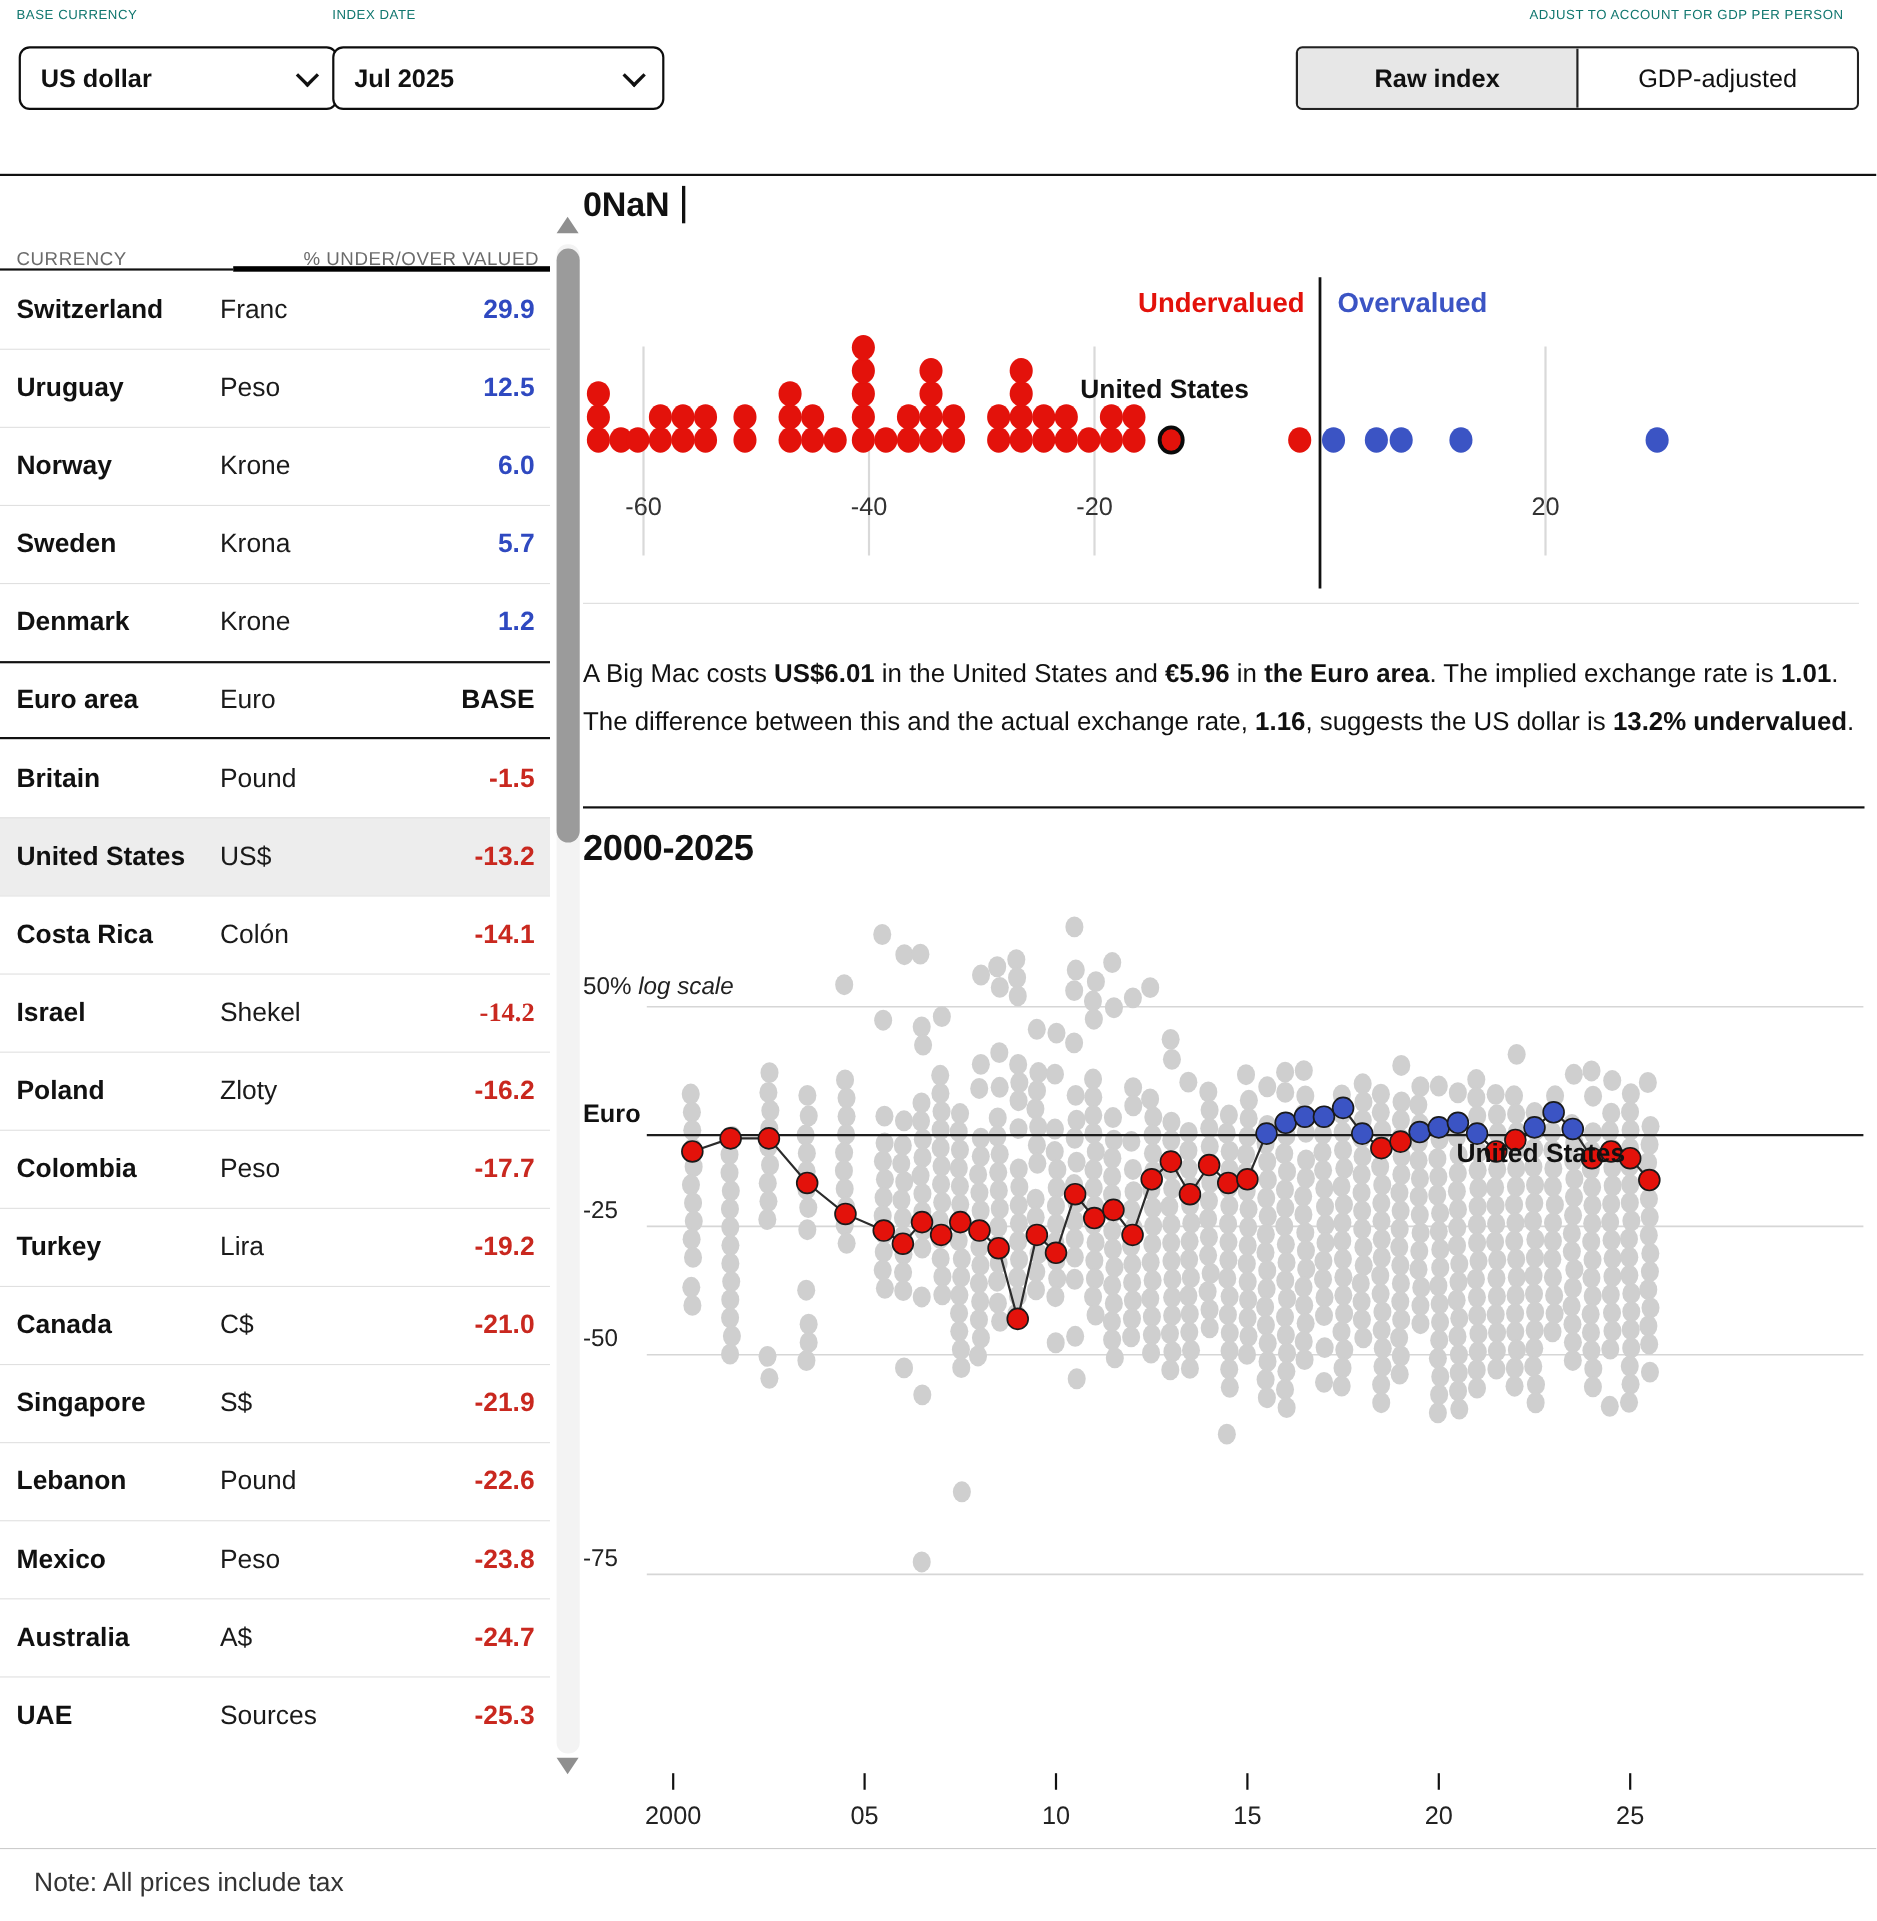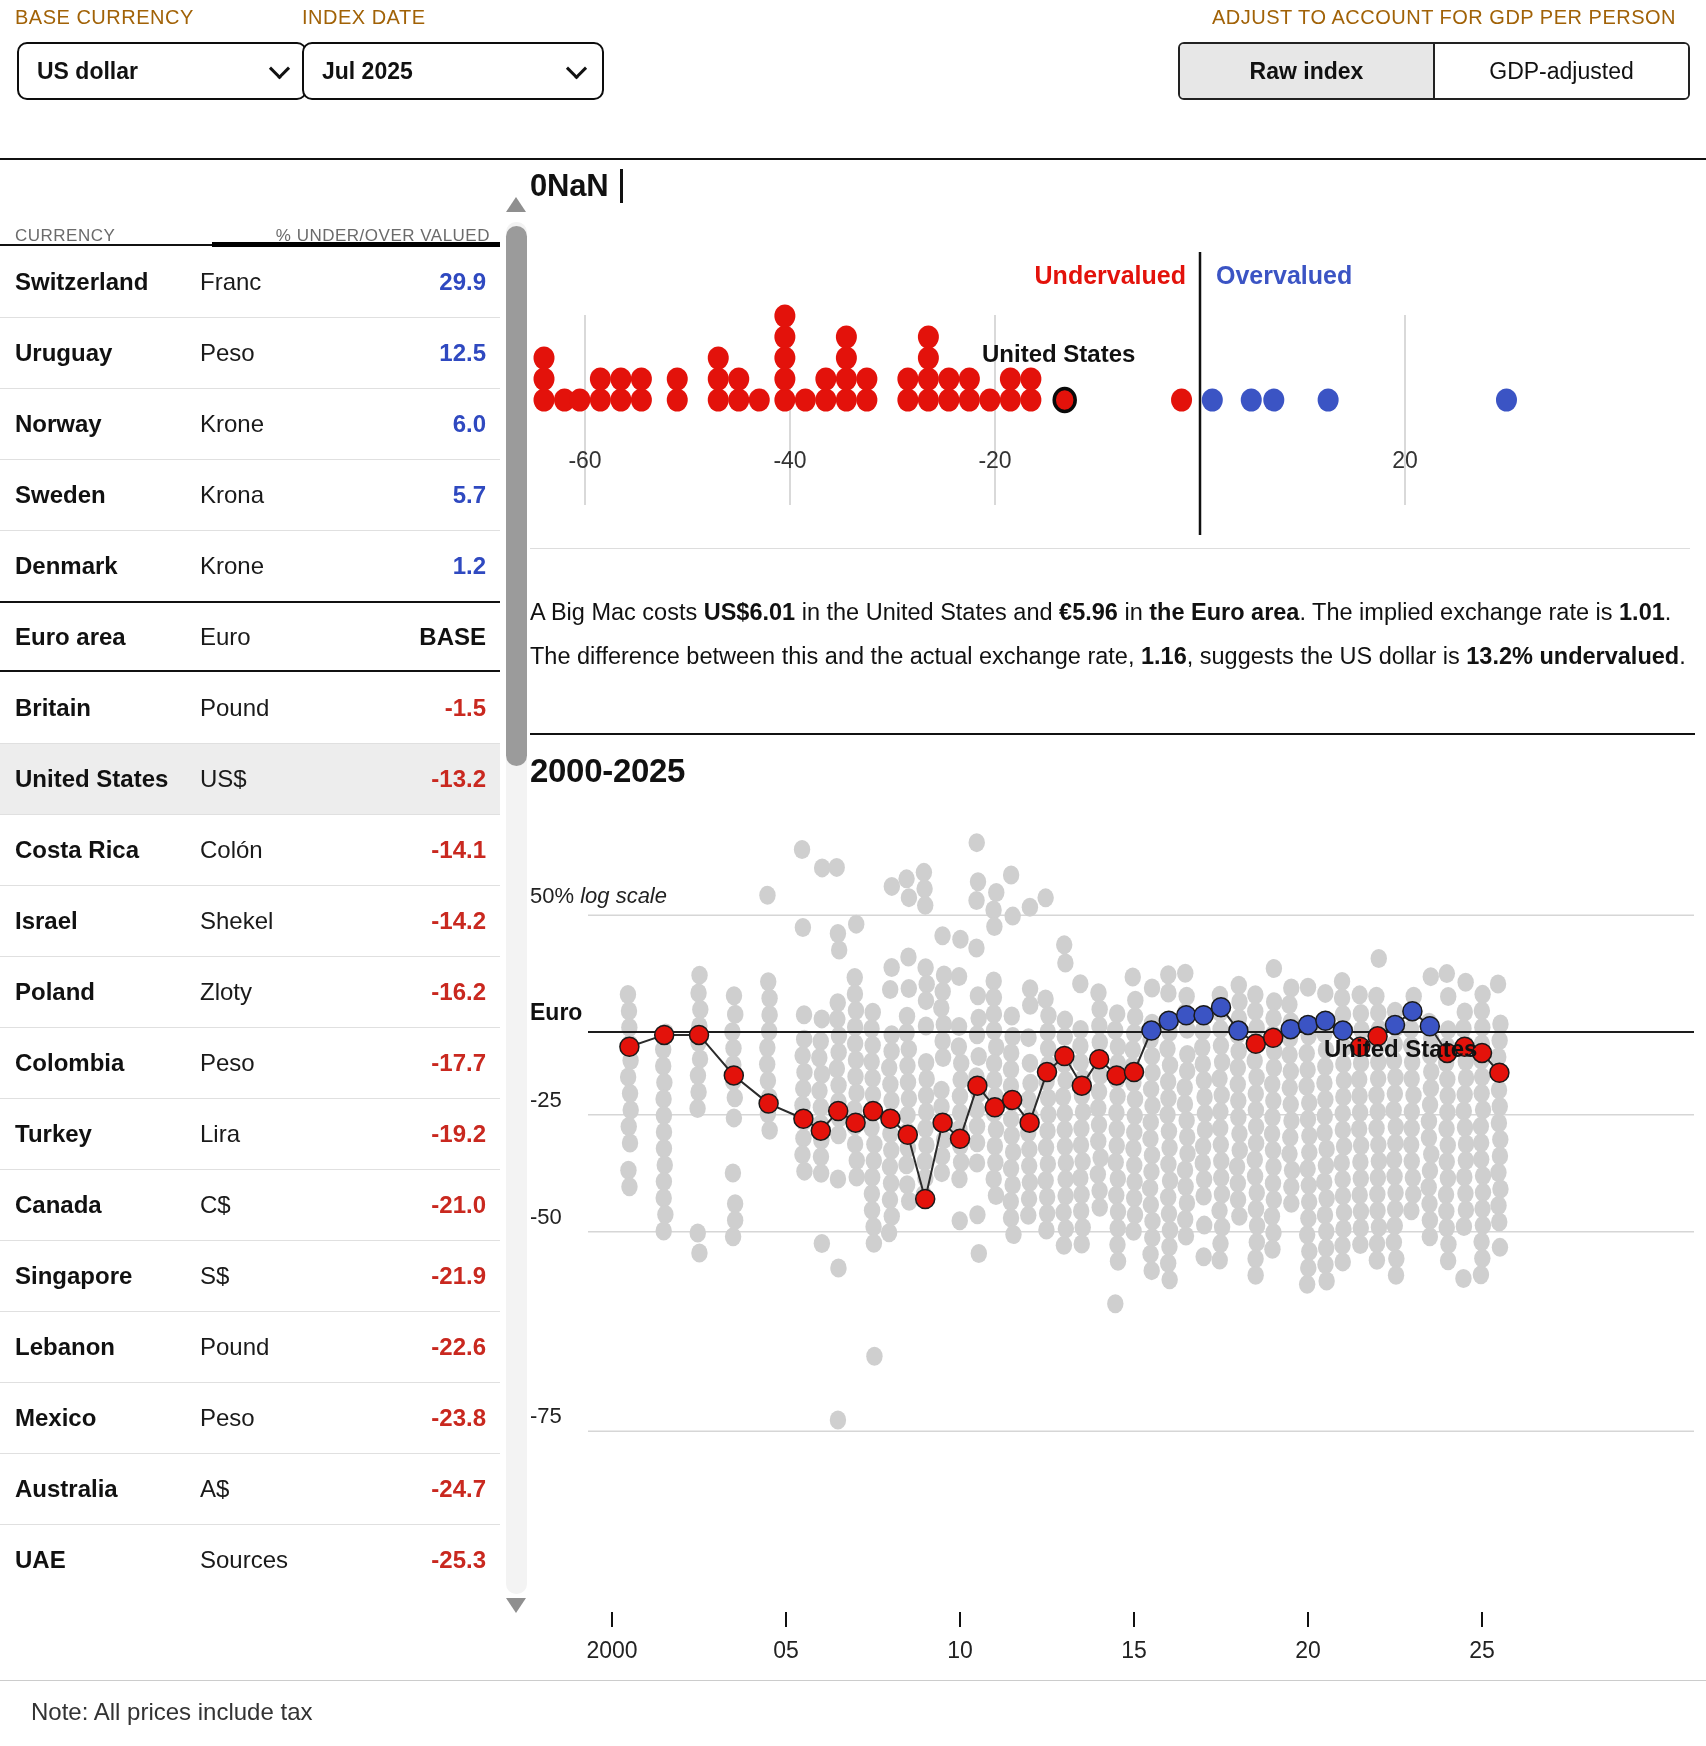--- a/index.html
+++ b/index.html
@@ -1,19 +1,19 @@
 <!DOCTYPE html>
 <html><head>
 <meta charset="utf-8">
 <style>
   html,body{margin:0;padding:0;background:#fff;}
   .stage{position:relative;width:1706px;height:1746px;background:#fff;overflow:hidden;
          font-family:"Liberation Sans",sans-serif;color:#111;}
   
-  .ctl-label{position:absolute;top:6px;font-size:20px;color:#a16207;letter-spacing:.5px;font-weight:400;}
+  .ctl-label{position:absolute;top:6px;font-size:12px;color:#0f766e;letter-spacing:.5px;font-weight:400;}
   .dropdown{position:absolute;top:42px;height:58px;border:2px solid #0d0d0d;border-radius:10px;background:#fff;
             display:flex;align-items:center;justify-content:space-between;padding:0 18px;box-sizing:border-box;
             font-size:23px;font-weight:bold;cursor:pointer;}
   .chev{width:12px;height:12px;border-right:3px solid #111;border-bottom:3px solid #111;
         transform:rotate(45deg) translate(-2px,-2px);}
   .toggle{position:absolute;top:42px;left:1178px;width:512px;height:58px;border:2px solid #222;border-radius:6px;
           display:flex;box-sizing:border-box;overflow:hidden;background:#fff;}
   .seg{flex:1;display:flex;align-items:center;justify-content:center;font-size:23px;cursor:pointer;background:#fff;}
   .seg.active{background:#e7e7e7;font-weight:bold;}
   .seg.right{border-left:2px solid #222;}
@@ -141,21 +141,21 @@
           <span class="val" style="color: rgb(201, 40, 31);">-13.2</span>
         </div>
         <div class="row">
           <span class="country">Costa Rica</span>
           <span class="cur">Colón</span>
           <span class="val" style="color: rgb(201, 40, 31);">-14.1</span>
         </div>
         <div class="row">
           <span class="country">Israel</span>
           <span class="cur">Shekel</span>
-          <span class="val" style="color: rgb(201, 40, 31);">-14.2</span>
+          <span class="val" style="color: rgb(201, 40, 31); font-family: Liberation Serif, serif;">-14.2</span>
         </div>
         <div class="row">
           <span class="country">Poland</span>
           <span class="cur">Zloty</span>
           <span class="val" style="color: rgb(201, 40, 31);">-16.2</span>
         </div>
         <div class="row">
           <span class="country">Colombia</span>
           <span class="cur">Peso</span>
           <span class="val" style="color: rgb(201, 40, 31);">-17.7</span>

